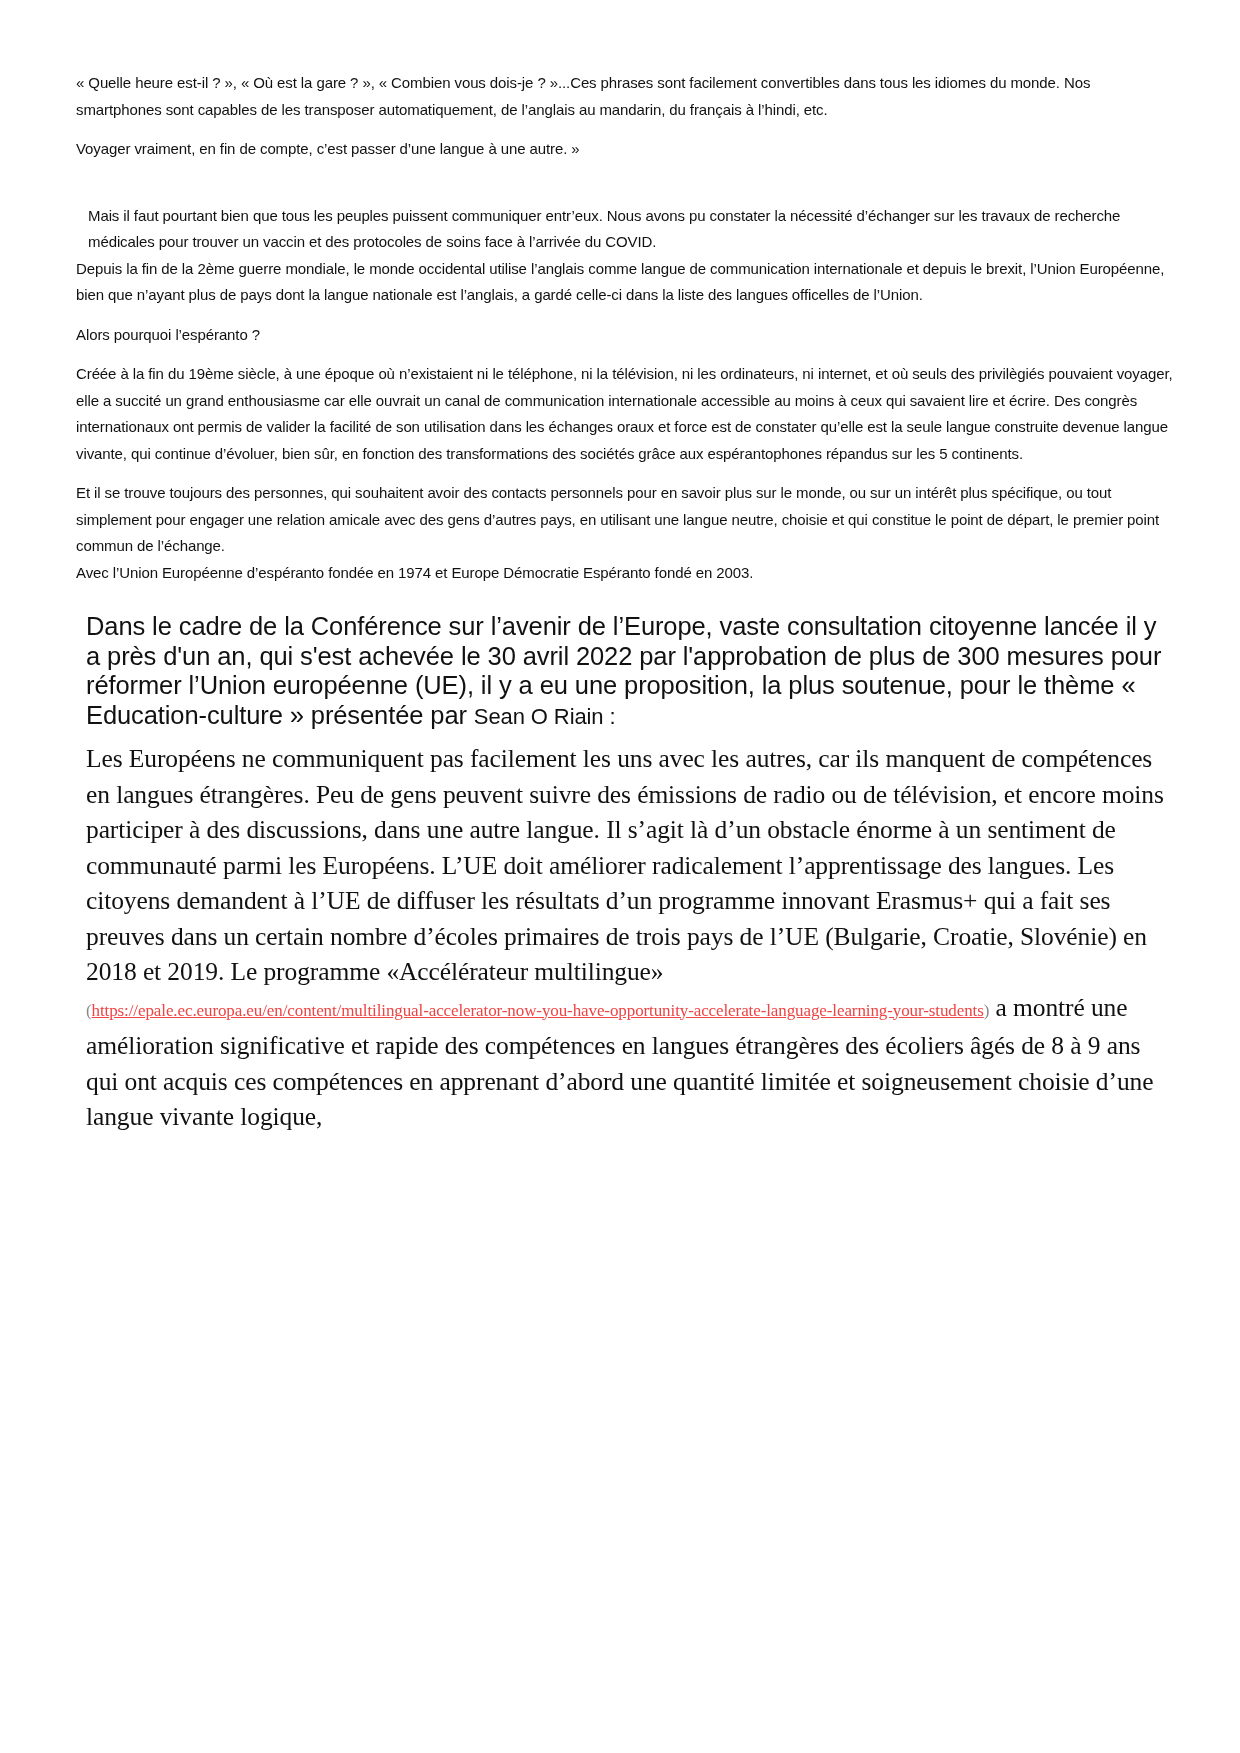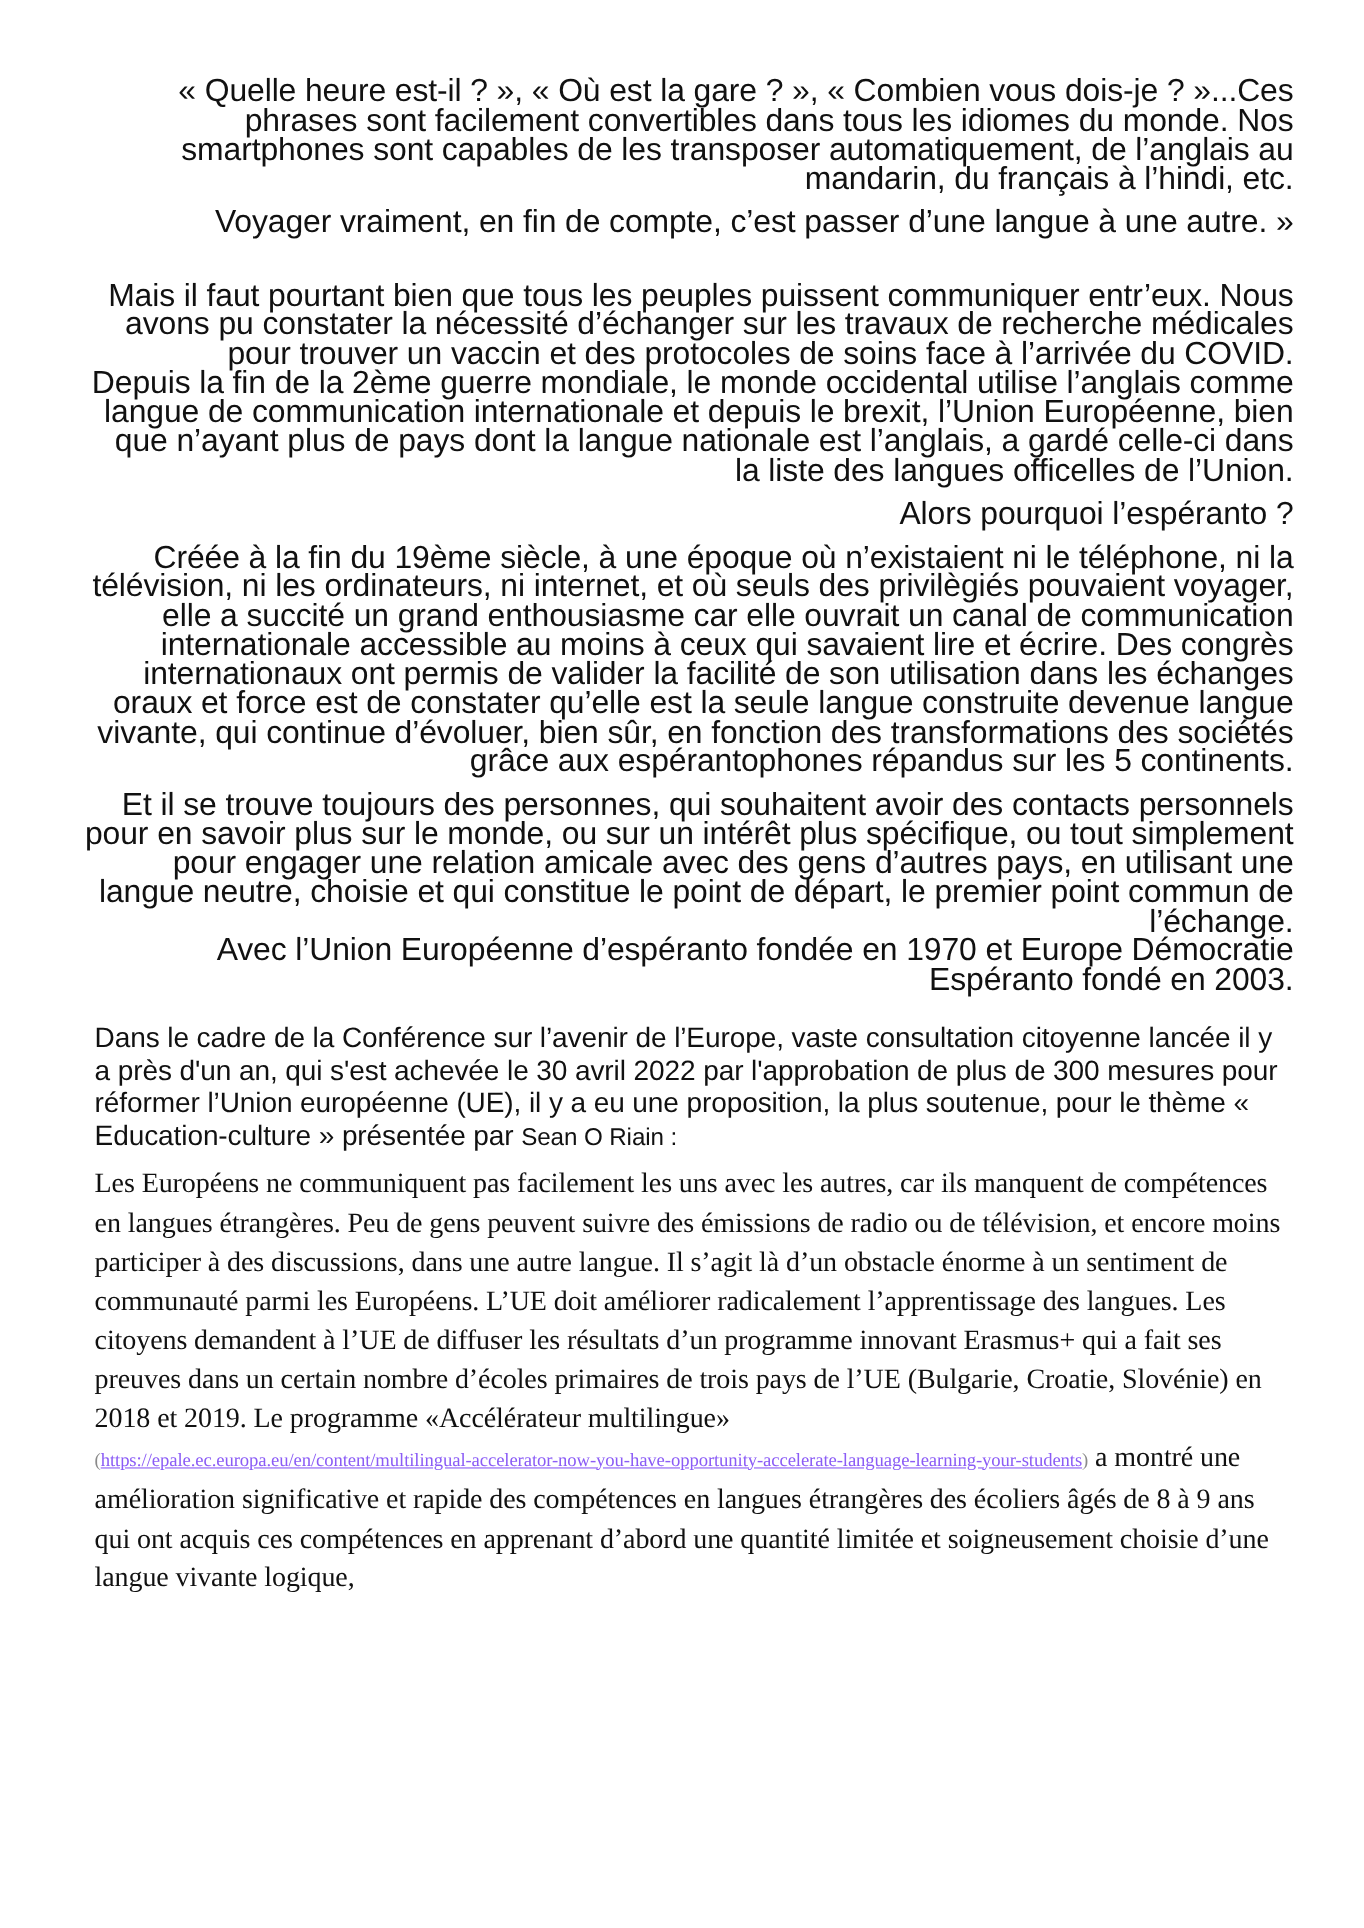--- a/index.html
+++ b/index.html
@@ -11,61 +11,60 @@
       color: #111111;
     }
     .page {
       position: absolute;
       left: 76px;
       top: 70px;
       width: 1100px;
     }
     .sec1 p {
       font-family: "Liberation Sans", sans-serif;
-      font-size: 29px;
+      font-size: 15px;
       line-height: 26.5px;
       margin: 0;
       letter-spacing: -0.1px;
-      text-align: right;
     }
     .sec1 p.gap { margin-top: 13px; }
     .sec1 p.gap-big { margin-top: 40px; margin-left: 12px; }
     .sec1 p.gap-mid { margin-top: 26px; }
     .sec2 {
       margin-top: 26px;
     }
     .sec2 p {
       font-family: "Liberation Sans", sans-serif;
       font-size: 25.5px;
       margin: 10px;
       letter-spacing: -0.1px;
     }
     .sec2 p.intro { line-height: 29.5px; }
     .sec2 .tight-name { font-size: 22px; }
     .sec2 p.body { line-height: 35.5px; margin-top: 2px; font-family: Liberation Serif, serif; }
     .link-paren { color: #8a8a8a; font-size: 17px; }
     .link {
-      color: #8b5cf6;
+      color: #ef4444;
       text-decoration: underline;
       font-size: 17px;
       cursor: pointer;
     }
   </style>
 </head>
 <body>
 
 <div class="page">
   <div class="sec1">
     <p>« Quelle heure est-il ? », « Où est la gare ? », « Combien vous dois-je ? »...Ces phrases sont facilement convertibles dans tous les idiomes du monde. Nos smartphones sont capables de les transposer automatiquement, de l’anglais au mandarin, du français à l’hindi, etc.</p>
     <p class="gap">Voyager vraiment, en fin de compte, c’est passer d’une langue à une autre. »</p>
     <p class="gap-big">Mais il faut pourtant bien que tous les peuples puissent communiquer entr’eux. Nous avons pu constater la nécessité d’échanger sur les travaux de recherche médicales pour trouver un vaccin et des protocoles de soins face à l’arrivée du COVID.</p>
     <p>Depuis la fin de la 2ème guerre mondiale, le monde occidental utilise l’anglais comme langue de communication internationale et depuis le brexit, l’Union Européenne, bien que n’ayant plus de pays dont la langue nationale est l’anglais, a gardé celle-ci dans la liste des langues officelles de l’Union.</p>
     <p class="gap">Alors pourquoi l’espéranto ?</p>
     <p class="gap">Créée à la fin du 19ème siècle, à une époque où n’existaient ni le téléphone, ni la télévision, ni les ordinateurs, ni internet, et où seuls des privilègiés pouvaient voyager, elle a succité un grand enthousiasme car elle ouvrait un canal de communication internationale accessible au moins à ceux qui savaient lire et écrire. Des congrès internationaux ont permis de valider la facilité de son utilisation dans les échanges oraux et force est de constater qu’elle est la seule langue construite devenue langue vivante, qui continue d’évoluer, bien sûr, en fonction des transformations des sociétés grâce aux espérantophones répandus sur les 5 continents.</p>
     <p class="gap">Et il se trouve toujours des personnes, qui souhaitent avoir des contacts personnels pour en savoir plus sur le monde, ou sur un intérêt plus spécifique, ou tout simplement pour engager une relation amicale avec des gens d’autres pays, en utilisant une langue neutre, choisie et qui constitue le point de départ, le premier point commun de l’échange.</p>
-    <p>Avec l’Union Européenne d’espéranto fondée en 1970 et Europe Démocratie Espéranto fondé en 2003.</p>
+    <p>Avec l’Union Européenne d’espéranto fondée en 1974 et Europe Démocratie Espéranto fondé en 2003.</p>
   </div>
 
   <div class="sec2">
     <p class="intro"><span>Dans le cadre de la Conférence sur l’avenir de l’Europe, vaste consultation citoyenne lancée il y a près d'un an, qui s'est achevée le 30 avril 2022 par l'approbation de plus de 300 mesures pour réformer l’Union européenne (UE), il y a eu une proposition, la plus soutenue, pour le thème « Education-culture » présentée par </span><span class="tight-name"> Sean O Riain :</span></p>
     <p class="body"><span>Les Européens ne communiquent pas facilement les uns avec les autres, car ils manquent de compétences en langues étrangères. Peu de gens peuvent suivre des émissions de radio ou de télévision, et encore moins participer à des discussions, dans une autre langue. Il s’agit là d’un obstacle énorme à un sentiment de communauté parmi les Européens. L’UE doit améliorer radicalement l’apprentissage des langues. Les citoyens demandent à l’UE de diffuser les résultats d’un programme innovant Erasmus+ qui a fait ses preuves dans un certain nombre d’écoles primaires de trois pays de l’UE (Bulgarie, Croatie, Slovénie) en 2018 et 2019. Le programme «Accélérateur multilingue»</span><br><span class="link-paren">(</span><a class="link">https://epale.ec.europa.eu/en/content/multilingual-accelerator-now-you-have-opportunity-accelerate-language-learning-your-students</a><span class="link-paren">)</span><span> a montré une amélioration significative et rapide des compétences en langues étrangères des écoliers âgés de 8 à 9 ans qui ont acquis ces compétences en apprenant d’abord une quantité limitée et soigneusement choisie d’une langue vivante logique,</span></p>
   </div>
 </div>
 
 </body></html>

